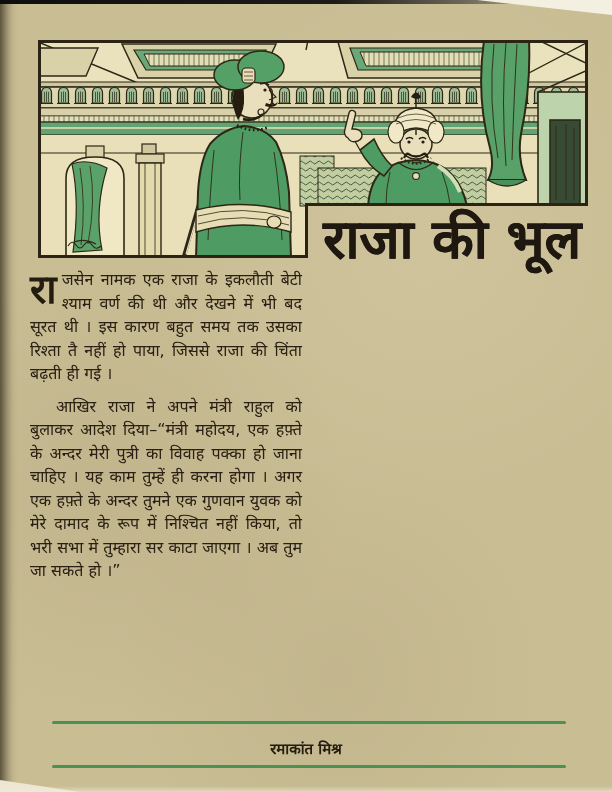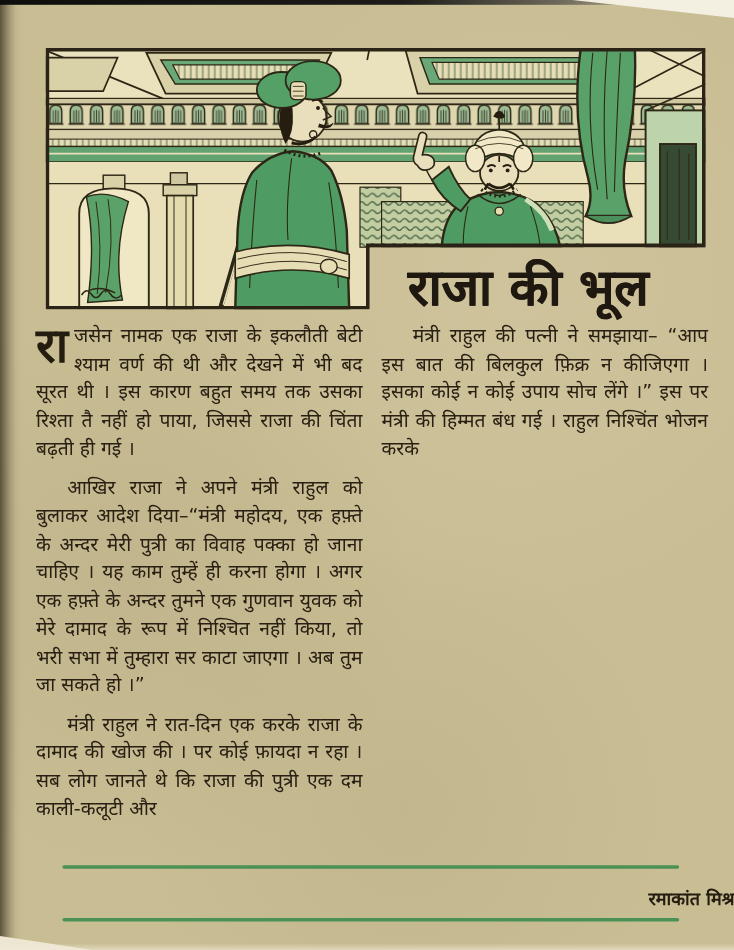--- a/index.html
+++ b/index.html
@@ -20,36 +20,36 @@
   .corner-tr{position:absolute;top:0;right:0;width:0;height:0;
     border-top:15px solid #f3efe1;border-left:135px solid transparent;}
   .corner-bl{position:absolute;bottom:0;left:0;width:0;height:0;
     border-bottom:12px solid #ece6d2;border-right:80px solid transparent;}
   .edge-bottom{position:absolute;bottom:0;left:0;width:100%;height:6px;
     background:linear-gradient(to top,rgba(240,234,214,0.65),rgba(0,0,0,0));}
 
   .illus{position:absolute;left:38px;top:40px;width:550px;height:218px;}
 
   .title{
-    position:absolute;left:304px;top:208px;width:272px;height:58px;
+    position:absolute;left:316px;top:208px;width:272px;height:58px;
     display:flex;align-items:center;justify-content:center;
-    font-size:42px;font-weight:bold;color:#1f1810;white-space:nowrap;
+    font-size:54px;font-weight:bold;color:#1f1810;white-space:nowrap;
     text-shadow:0.5px 0 #1f1810;
   }
 
   .columns{position:absolute;left:30px;top:268px;width:560px;display:flex;gap:16px;}
   .col{width:272px;color:#292013;font-size:16px;line-height:23.5px;text-align:justify;}
   .col p{margin:0 0 9px 0;text-indent:26px;}
   .col p.noindent{text-indent:0;}
   .dropcap{float:left;font-size:40px;line-height:42px;font-weight:bold;padding:0 5px 0 0;color:#241c0f;}
 
   .rule{position:absolute;left:52px;width:514px;height:3px;background:#4b9156;border-radius:2px;}
   .rule-top{top:721px;}
   .rule-bottom{top:765px;}
-  .author{position:absolute;left:0;top:738px;width:612px;text-align:right;
+  .author{position:absolute;left:0;top:738px;width:612px;text-align:center;
     font-size:15px;font-weight:bold;color:#241c0f;}
 </style>
 </head>
 <body>
 
 <div class="page">
 
   <div class="edge-left"></div>
   <div class="edge-top"></div>
   <div class="corner-tr"></div>
@@ -191,24 +191,22 @@
 
     <path d="M1.5,1.5 H548.5 V164.5 H268.5 V216.5 H1.5 Z" fill="none" stroke="#2b2416" stroke-width="3"></path>
   </svg>
 
   <div class="title">राजा की भूल</div>
 
   <div class="columns">
     <div class="col">
       <p class="noindent"><span class="dropcap">रा</span><span>जसेन नामक एक राजा के इकलौती बेटी श्याम वर्ण की थी और देखने में भी बद सूरत थी । इस कारण बहुत समय तक उसका रिश्ता तै नहीं हो पाया, जिससे राजा की चिंता बढ़ती ही गई ।</span></p>
       <p>आखिर राजा ने अपने मंत्री राहुल को बुलाकर आदेश दिया–“मंत्री महोदय, एक हफ़्ते के अन्दर मेरी पुत्री का विवाह पक्का हो जाना चाहिए । यह काम तुम्हें ही करना होगा । अगर एक हफ़्ते के अन्दर तुमने एक गुणवान युवक को मेरे दामाद के रूप में निश्चित नहीं किया, तो भरी सभा में तुम्हारा सर काटा जाएगा । अब तुम जा सकते हो ।”</p>
-      <p>मंत्री राहुल ने रात-दिन एक करके राजा के दामाद की खोज की । पर कोई फ़ायदा न रहा । सब लोग जानते थे कि राजा की पुत्री एक दम काली-कलूटी और</p>
     </div>
     <div class="col">
-      <p>मंत्री राहुल की पत्नी ने समझाया– “आप इस बात की बिलकुल फ़िक्र न कीजिएगा । इसका कोई न कोई उपाय सोच लेंगे ।” इस पर मंत्री की हिम्मत बंध गई । राहुल निश्चिंत भोजन करके</p>
     </div>
   </div>
 
   <div class="rule rule-top"></div>
   <div class="author">रमाकांत मिश्र</div>
   <div class="rule rule-bottom"></div>
 
 </div>
 
 </body></html>

